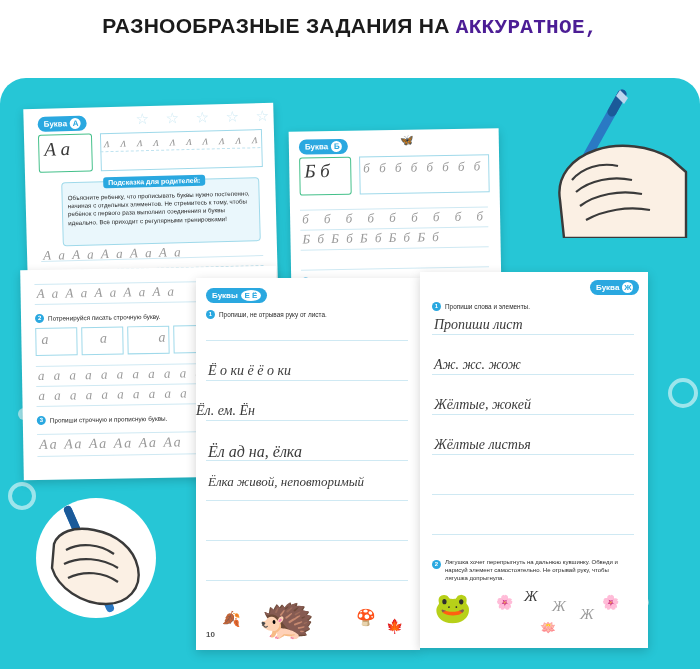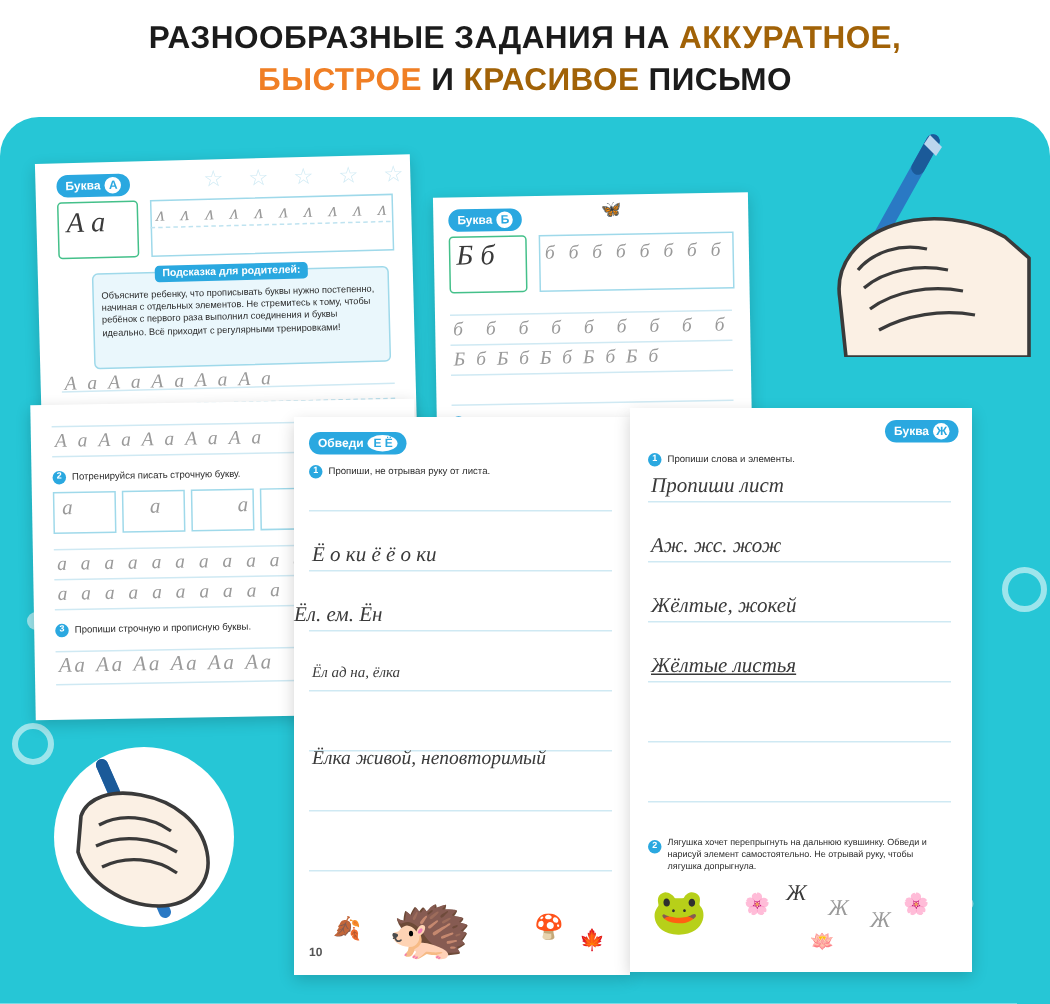--- a/index.html
+++ b/index.html
@@ -18,21 +18,21 @@
   }
   .title-line{
     font-weight:bold;
     font-size:21px;
     letter-spacing:0.3px;
     line-height:28px;
     color:#1b1b1b;
   }
   .l1{padding-top:12px;}
   .w-orange{color:#f07f25;}
-  .w-teal{color:#a16207;}
+  .w-teal{color:#4c1d95;font-family:Liberation Mono, monospace;}
   .w-dark{color:#1b1b1b;}
 
   
   .panel{
     position:absolute;left:0;top:78px;width:700px;height:591px;
     background:#26c6d6;
     border-radius:26px 26px 0 0;
     overflow:hidden;
   }
   .panel-inner{position:absolute;inset:0;}
@@ -99,23 +99,20 @@
   
   .emo{position:absolute;}
 </style>
 </head>
 <body>
 
 <div class="header">
   <div class="title-line l1">
     <span class="w-dark">РАЗНООБРАЗНЫЕ ЗАДАНИЯ НА </span><span class="w-teal">АККУРАТНОЕ,</span>
   </div>
-  <div class="title-line">
-    <span class="w-orange">БЫСТРОЕ </span><span class="w-dark">И </span><span class="w-teal">КРАСИВОЕ </span><span class="w-dark">ПИСЬМО</span>
-  </div>
 </div>
 
 <div class="panel">
   <div class="panel-inner">
 
     <div class="dot" style="left:18px;top:330px;width:12px;height:12px;"></div>
     <div class="dot" style="left:36px;top:372px;width:7px;height:7px;"></div>
     <div class="ring" style="left:8px;top:404px;width:20px;height:20px;"></div>
     <div class="dot" style="left:660px;top:100px;width:10px;height:10px;"></div>
     <div class="ring" style="left:668px;top:300px;width:22px;height:22px;"></div>
@@ -196,34 +193,34 @@
       <div class="rule" style="left:10px;top:118px;width:188px;"></div>
       <div class="hw hw-gray" style="left:12px;top:100px;font-size:13px;letter-spacing:2px;">Б б  Б б  Б б  Б б  Б б</div>
       <div class="rule" style="left:10px;top:138px;width:188px;"></div>
 
       <div class="numbadge" style="left:10px;top:146px;">3</div>
       <div class="instr" style="left:23px;top:147px;">Пропиши слова</div>
     </div>
 
     <div class="sheet" style="left:196px;top:200px;width:224px;height:372px;">
       <div class="lbl" style="left:10px;top:10px;">
-        <span>Обведи</span><span class="circ" style="width:20px;">Е Ё</span>
+        <span>Буквы</span><span class="circ" style="width:20px;">Е Ё</span>
       </div>
       <div class="numbadge" style="left:10px;top:32px;">1</div>
       <div class="instr" style="left:23px;top:33px;">Пропиши, не отрывая руку от листа.</div>
 
       <div class="rule" style="left:10px;top:62px;width:202px;"></div>
       <div class="rule" style="left:10px;top:102px;width:202px;"></div>
       <div class="hw hw-dark" style="left:12px;top:85px;font-size:14px;">Ё о ки ё ё о ки</div>
       <div class="rule" style="left:10px;top:142px;width:202px;"></div>
       <div class="hw hw-dark" style="left:0;top:125px;font-size:14px;">Ёл. ем. Ён</div>
       <div class="rule" style="left:10px;top:182px;width:202px;"></div>
-      <div class="hw hw-dark" style="left:12px;top:165px;font-size:10px;">Ёл ад на, ёлка</div>
+      <div class="hw hw-dark" style="left:12px;top:165px;font-size:16px;">Ёл ад на, ёлка</div>
       <div class="rule" style="left:10px;top:222px;width:202px;"></div>
-      <div class="hw hw-dark" style="left:12px;top:219px;font-size:13px;">Ёлка живой, неповторимый</div>
+      <div class="hw hw-dark" style="left:12px;top:196px;font-size:13px;">Ёлка живой, неповторимый</div>
       <div class="rule" style="left:10px;top:262px;width:202px;"></div>
       <div class="rule" style="left:10px;top:302px;width:202px;"></div>
 
       <div class="emo" style="left:62px;top:312px;font-size:46px;">🦔</div>
       <div class="emo" style="left:26px;top:332px;font-size:15px;">🍂</div>
       <div class="emo" style="left:160px;top:330px;font-size:16px;">🍄</div>
       <div class="emo" style="left:190px;top:340px;font-size:14px;">🍁</div>
 
       <div class="pagenum" style="left:10px;top:352px;font-weight:bold;">10</div>
     </div>
@@ -235,21 +232,21 @@
       <div class="numbadge" style="left:12px;top:30px;">1</div>
       <div class="instr" style="left:25px;top:31px;">Пропиши слова и элементы.</div>
 
       <div class="rule" style="left:12px;top:62px;width:202px;"></div>
       <div class="hw hw-dark" style="left:14px;top:45px;font-size:14px;">Пропиши лист</div>
       <div class="rule" style="left:12px;top:102px;width:202px;"></div>
       <div class="hw hw-dark" style="left:14px;top:85px;font-size:14px;">Аж. жс. жож</div>
       <div class="rule" style="left:12px;top:142px;width:202px;"></div>
       <div class="hw hw-dark" style="left:14px;top:125px;font-size:14px;">Жёлтые, жокей</div>
       <div class="rule" style="left:12px;top:182px;width:202px;"></div>
-      <div class="hw hw-dark" style="left:14px;top:165px;font-size:14px;text-decoration:underline;">Жёлтые листья</div>
+      <div class="hw hw-dark" style="left:14px;top:165px;font-size:14px;">Жёлтые листья</div>
       <div class="rule" style="left:12px;top:222px;width:202px;"></div>
       <div class="rule" style="left:12px;top:262px;width:202px;"></div>
 
       <div class="numbadge" style="left:12px;top:288px;">2</div>
       <div class="instr-multi" style="left:25px;top:286px;width:186px;">Лягушка хочет перепрыгнуть на дальнюю кувшинку. Обведи и нарисуй элемент самостоятельно. Не отрывай руку, чтобы лягушка допрыгнула.</div>
 
       <div class="emo" style="left:14px;top:318px;font-size:30px;">🐸</div>
       <div class="emo" style="left:76px;top:322px;font-size:14px;">🌸</div>
       <div class="emo" style="left:182px;top:322px;font-size:14px;">🌸</div>
       <div class="hw hw-dark" style="left:104px;top:316px;font-size:15px;">Ж</div>

